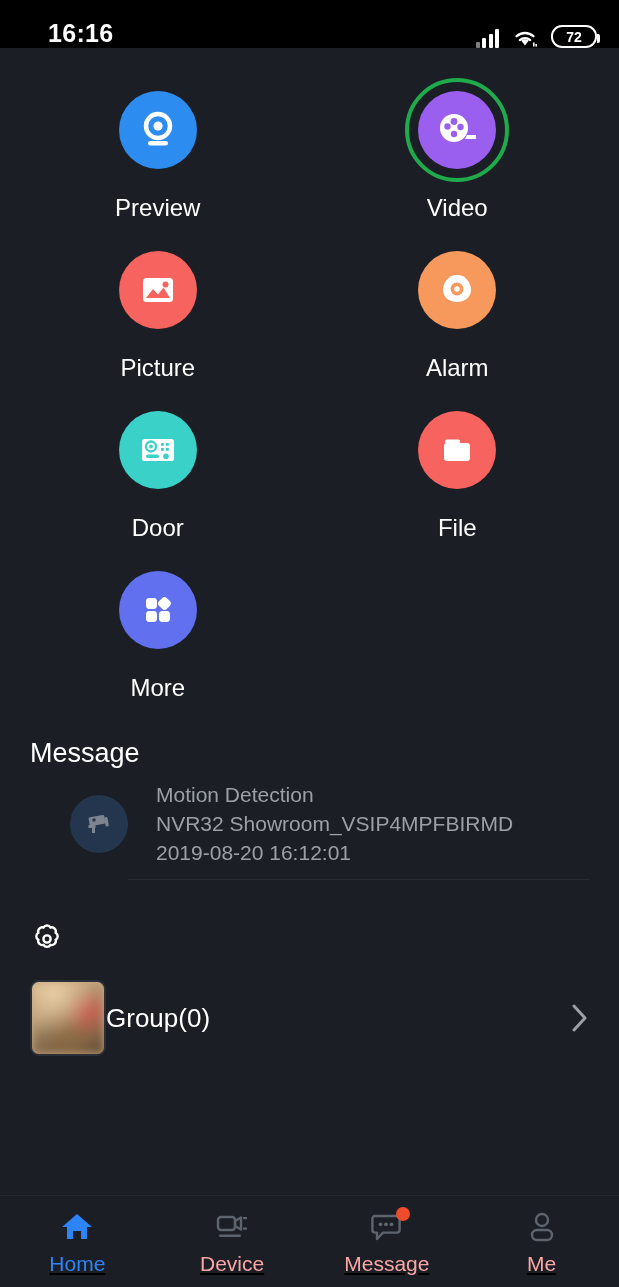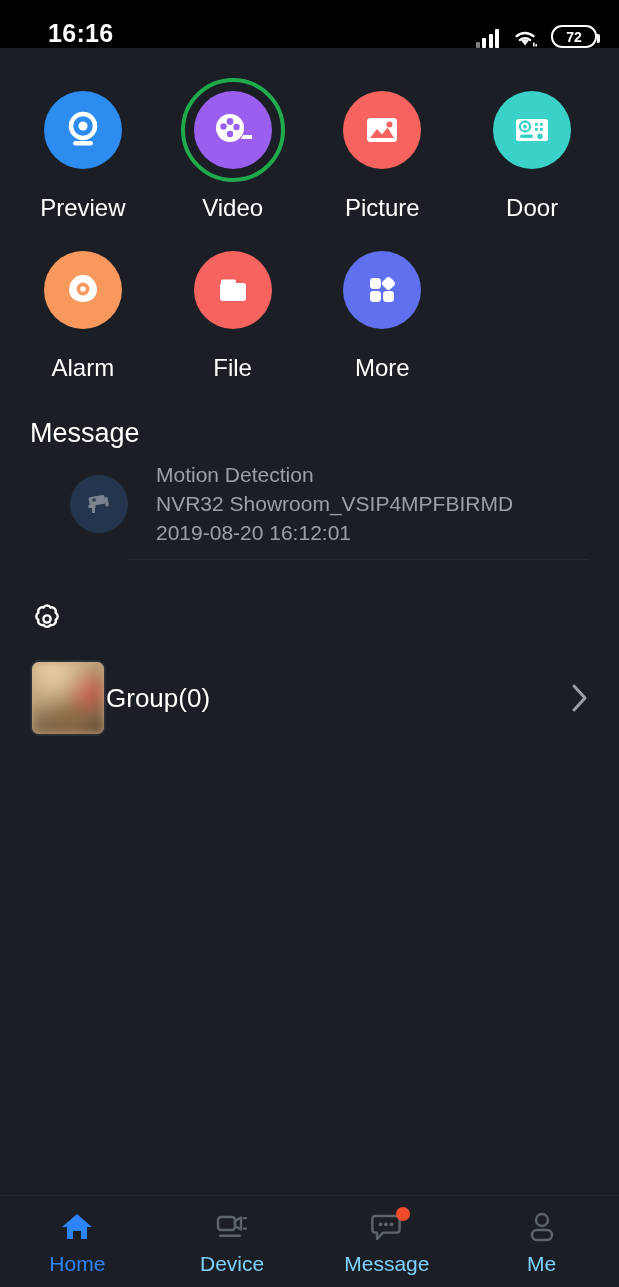--- a/index.html
+++ b/index.html
@@ -31,21 +31,21 @@
     display:flex; align-items:center; justify-content:center;
     color:#ffffff; font-size:14px; font-weight:bold; position:relative;
   }
   .batt::after{
     content:""; position:absolute; right:-5px; top:7px;
     width:3px; height:9px; background:#ffffff; border-radius:0 2px 2px 0;
   }
 
   
   .grid {
-    display:grid; grid-template-columns:repeat(4,1fr);
+    display:grid; grid-template-columns:repeat(2,1fr);
     row-gap:16px; padding:30px 12px 0 8px;
   }
   .tile { display:flex; flex-direction:column; align-items:center; cursor:pointer; }
   .tile-ring {
     width:104px; height:104px; border-radius:50%;
     display:flex; align-items:center; justify-content:center;
     position:relative;
   }
   .tile.selected .tile-ring { border:4px solid #1faa4b; }
   .circ {
@@ -81,28 +81,28 @@
     background:#c9a87e;
   }
   .fav-thumb .blurimg { position:absolute; inset:0; filter:blur(4px); }
   .fav-name { color:#ffffff; font-size:26px; flex:1; }
   .chev { width:18px; height:32px; flex:none; }
 
   
   .bottomnav {
     position:absolute; left:0; bottom:0; width:619px; height:92px;
     background:#1b1f25; border-top:1px solid #23272e;
-    display:grid; grid-template-columns:repeat(4,1fr); align-items:center;
+    display:grid; grid-template-columns:repeat(4,1fr); align-items:center;text-decoration:underline;
   }
   .nav-item {
     display:flex; flex-direction:column; align-items:center; gap:6px;
     cursor:pointer; position:relative;
   }
   .nav-ico { width:38px; height:38px; position:relative; }
-  .nav-label { font-size:21px; color:#7dd3fc; }
+  .nav-label { font-size:21px; color:#fca5a5; }
   .nav-item.active .nav-label { color:#2d84f7; }
   .badge {
     position:absolute; width:14px; height:14px; border-radius:50%;
     background:#f04b2a; top:-1px; right:-4px;
   }
 </style>
 </head>
 <body>
 
 <div id="app">
@@ -166,20 +166,33 @@
       <div class="tile-ring">
         <div class="circ" style="background:#f7635f">
           <svg width="46" height="46" viewBox="0 0 46 46">
             <rect x="8" y="11" width="30" height="24" rx="3.5" fill="#fff"></rect>
             <circle cx="30.5" cy="17.5" r="3" fill="#f7635f"></circle>
             <path d="M11 31 L18 22 L23 27.5 L28.5 20.5 L35 31 Z" fill="#f7635f"></path>
           </svg>
         </div>
       </div>
       <div class="tile-label">Picture</div>
+    </div>
+
+    <div class="tile">
+      <div class="tile-ring">
+        <div class="circ" style="background:#f7995c">
+          <svg width="46" height="46" viewBox="0 0 46 46">
+            <path d="M23 8 C32 8 37 16 37 23 C37 30 31 35 23 35 C15 35 9 30 9 23 C9 16 14 8 23 8 Z" fill="#fff"></path>
+            <circle cx="23" cy="22" r="6.4" fill="#f7995c"></circle>
+            <circle cx="23" cy="22" r="2.8" fill="#fff"></circle>
+          </svg>
+        </div>
+      </div>
+      <div class="tile-label">Alarm</div>
     </div>
 
     <div class="tile">
       <div class="tile-ring">
         <div class="circ" style="background:#3ad1c8">
           <svg width="46" height="46" viewBox="0 0 46 46">
             <rect x="7" y="12" width="32" height="22" rx="2.6" fill="#fff"></rect>
             <circle cx="16" cy="19.5" r="5" fill="none" stroke="#3ad1c8" stroke-width="2.3"></circle>
             <circle cx="16" cy="19.5" r="1.9" fill="#3ad1c8"></circle>
             <rect x="26" y="16" width="2.8" height="2.8" fill="#3ad1c8"></rect>
@@ -187,33 +200,20 @@
             <rect x="26" y="21" width="2.8" height="2.8" fill="#3ad1c8"></rect>
             <rect x="31" y="21" width="2.8" height="2.8" fill="#3ad1c8"></rect>
             <rect x="11" y="27.5" width="13" height="3.4" rx="1.7" fill="#3ad1c8"></rect>
             <circle cx="31" cy="29.2" r="2.8" fill="#3ad1c8"></circle>
           </svg>
         </div>
       </div>
       <div class="tile-label">Door</div>
     </div>
 
-    <div class="tile">
-      <div class="tile-ring">
-        <div class="circ" style="background:#f7995c">
-          <svg width="46" height="46" viewBox="0 0 46 46">
-            <path d="M23 8 C32 8 37 16 37 23 C37 30 31 35 23 35 C15 35 9 30 9 23 C9 16 14 8 23 8 Z" fill="#fff"></path>
-            <circle cx="23" cy="22" r="6.4" fill="#f7995c"></circle>
-            <circle cx="23" cy="22" r="2.8" fill="#fff"></circle>
-          </svg>
-        </div>
-      </div>
-      <div class="tile-label">Alarm</div>
-    </div>
-
 
     <div class="tile">
       <div class="tile-ring">
         <div class="circ" style="background:#f7635f">
           <svg width="46" height="46" viewBox="0 0 46 46">
             <rect x="11" y="12.5" width="15" height="4" rx="1.6" fill="#fff"></rect>
             <rect x="10" y="16" width="26" height="18" rx="3" fill="#fff"></rect>
           </svg>
         </div>
       </div>

